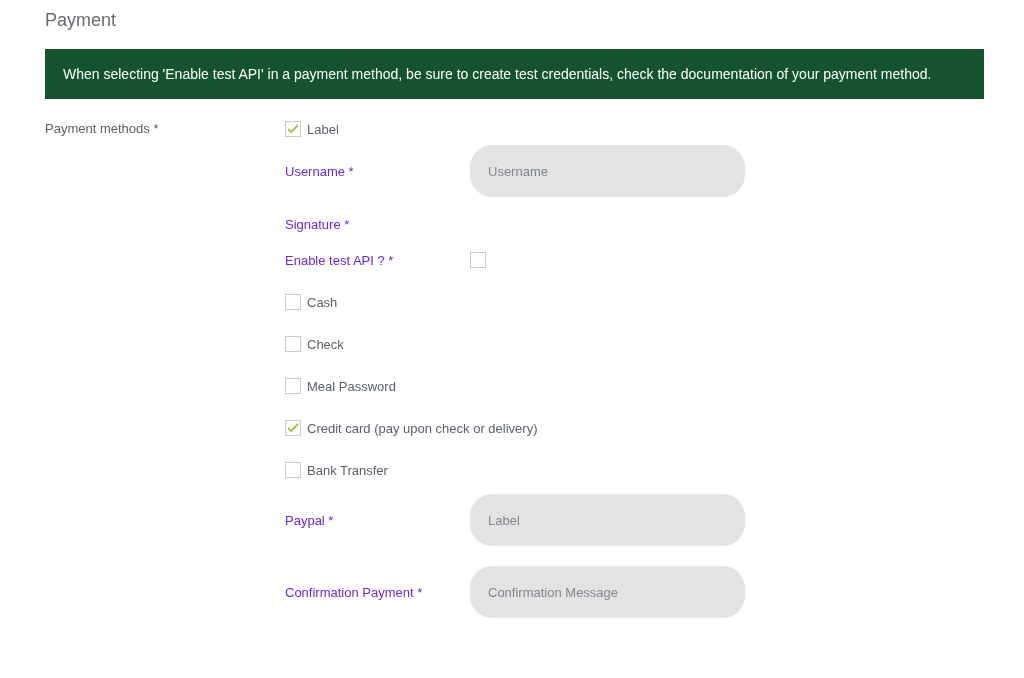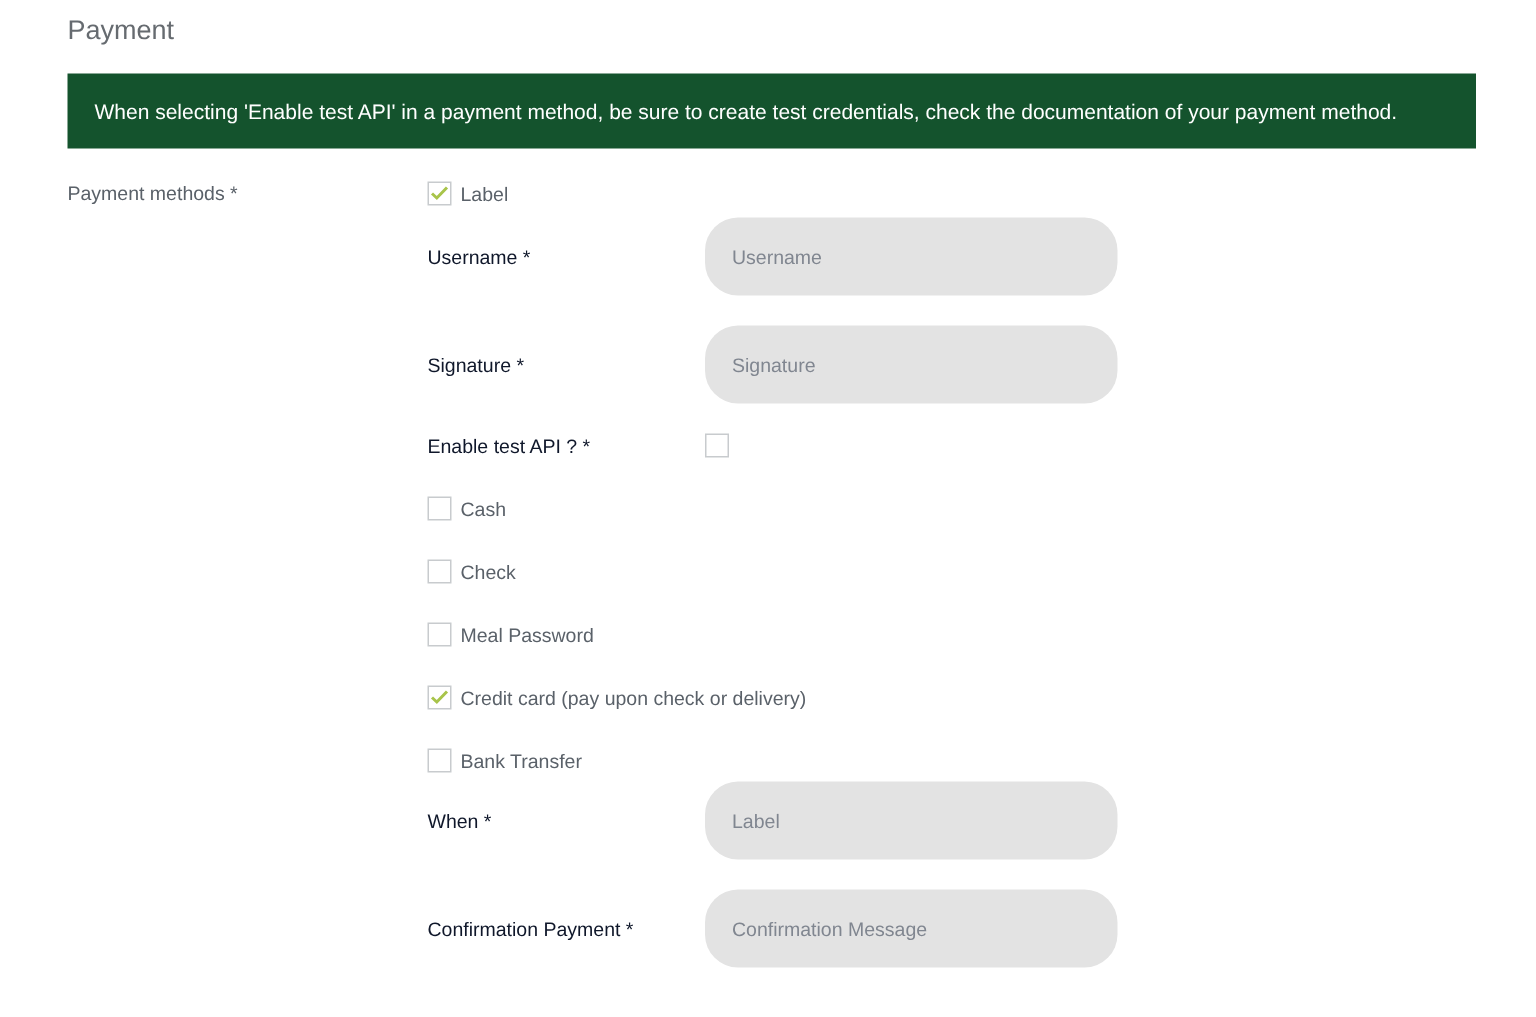--- a/index.html
+++ b/index.html
@@ -75,21 +75,21 @@
       color: #5a6169;
     }
     .subfield {
       display: flex;
       align-items: center;
       margin-bottom: 20px;
     }
     .subfield-label {
       width: 185px;
       font-size: 13px;
-      color: #0f172a;
+      color: #6d28d9;
       flex-shrink: 0;
     }
     .text-input {
       background: #e3e3e3;
       border: none;
       border-radius: 22px;
       height: 52px;
       width: 275px;
       padding: 0 18px;
       font-size: 13px;
@@ -132,21 +132,20 @@
     </div>
 
     <div class="subfield">
       <div class="subfield-label">Username *</div>
       <input class="text-input" placeholder="Username" style="">
     </div>
 
 
     <div class="subfield">
       <div class="subfield-label">Signature *</div>
-      <input class="text-input" placeholder="Signature" style="">
     </div>
 
     <div class="subfield">
       <div class="subfield-label">Enable test API ? *</div>
       <div class="small-check-wrap">
           <div class="small-check"></div>
         </div>
     </div>
 
     <div class="check-line method-gap">
@@ -172,29 +171,29 @@
 
     <div class="check-line method-gap">
       <span class="checkbox checked">
         <svg width="12" height="12" viewBox="0 0 12 12">
             <path d="M1 6 L4.2 9 L11 2" stroke="#a8c44a" stroke-width="2" fill="none"></path>
           </svg>
       </span>
       <span class="check-label">Credit card (pay upon check or delivery)</span>
     </div>
 
-    <div class="check-line method-gap" style="margin-bottom:6px;">
+    <div class="check-line method-gap" style="margin-bottom:16px;">
       <span class="checkbox">
         
       </span>
       <span class="check-label">Bank Transfer</span>
     </div>
 
     <div class="subfield">
-      <div class="subfield-label">When *</div>
+      <div class="subfield-label">Paypal *</div>
       <input class="text-input" placeholder="Label" style="">
     </div>
 
     <div class="subfield">
       <div class="subfield-label">Confirmation Payment *</div>
       <input class="text-input" placeholder="Confirmation Message" style="">
     </div>
 
   </div>
 </div>

